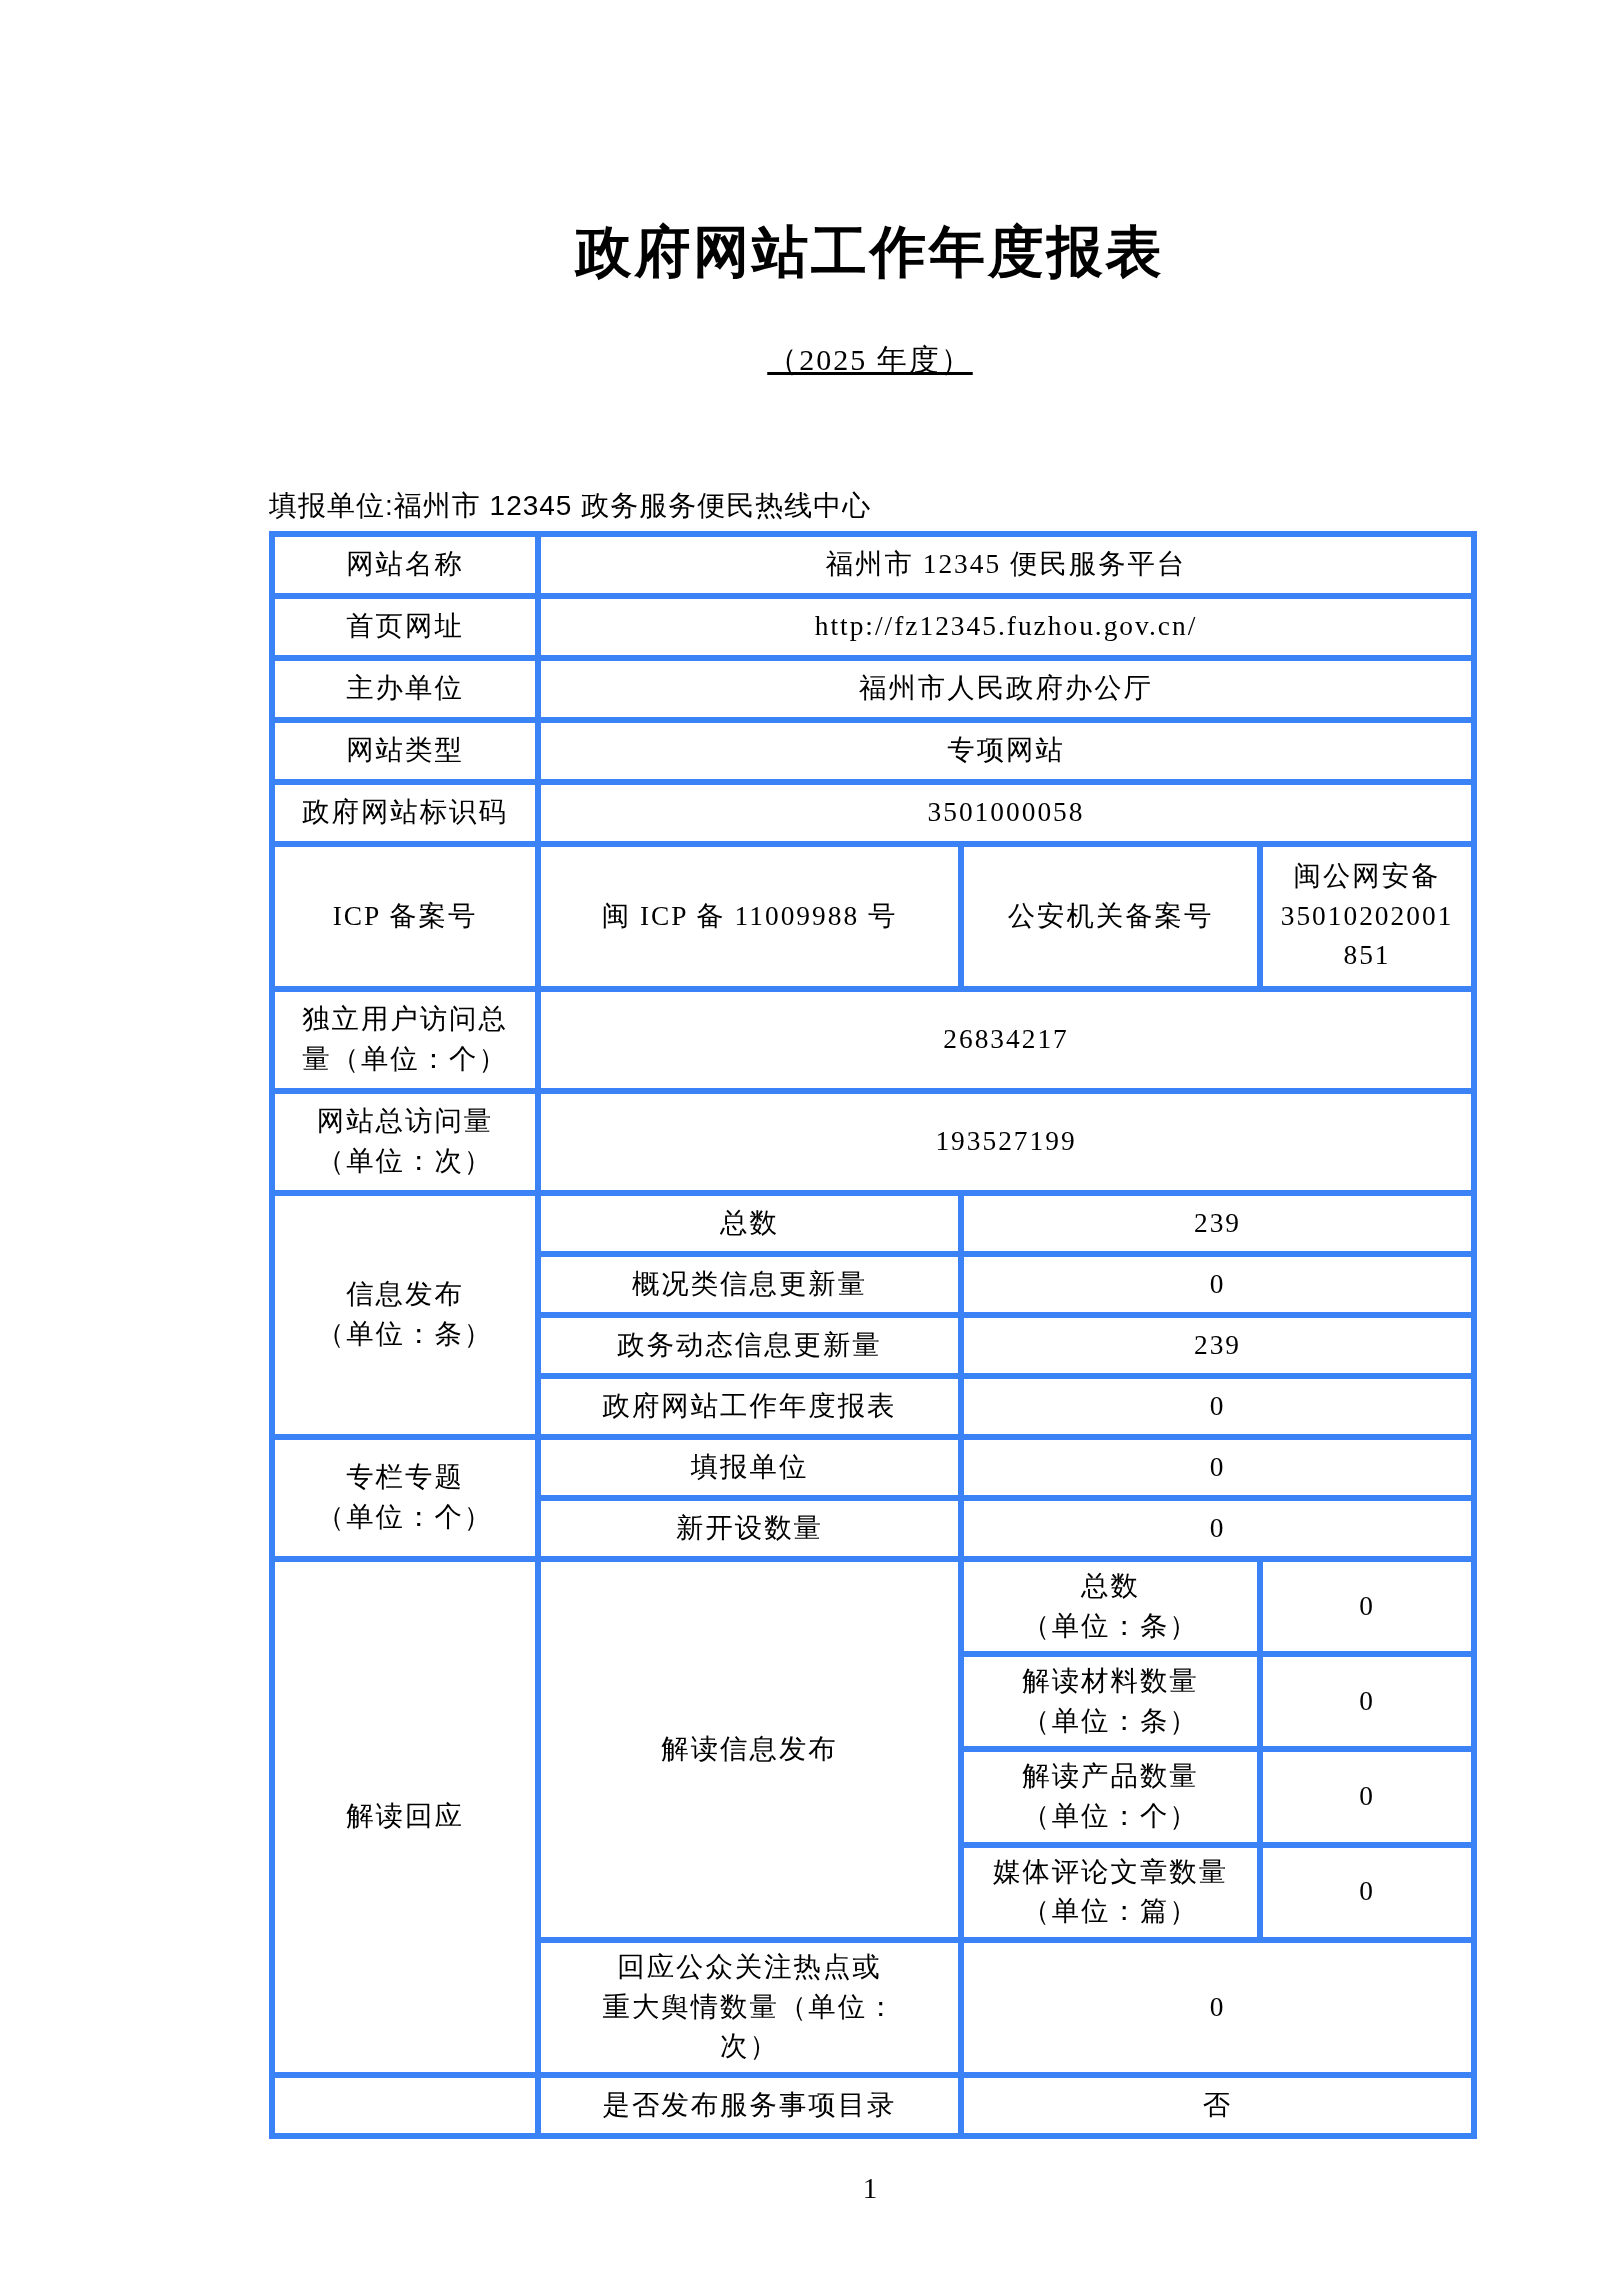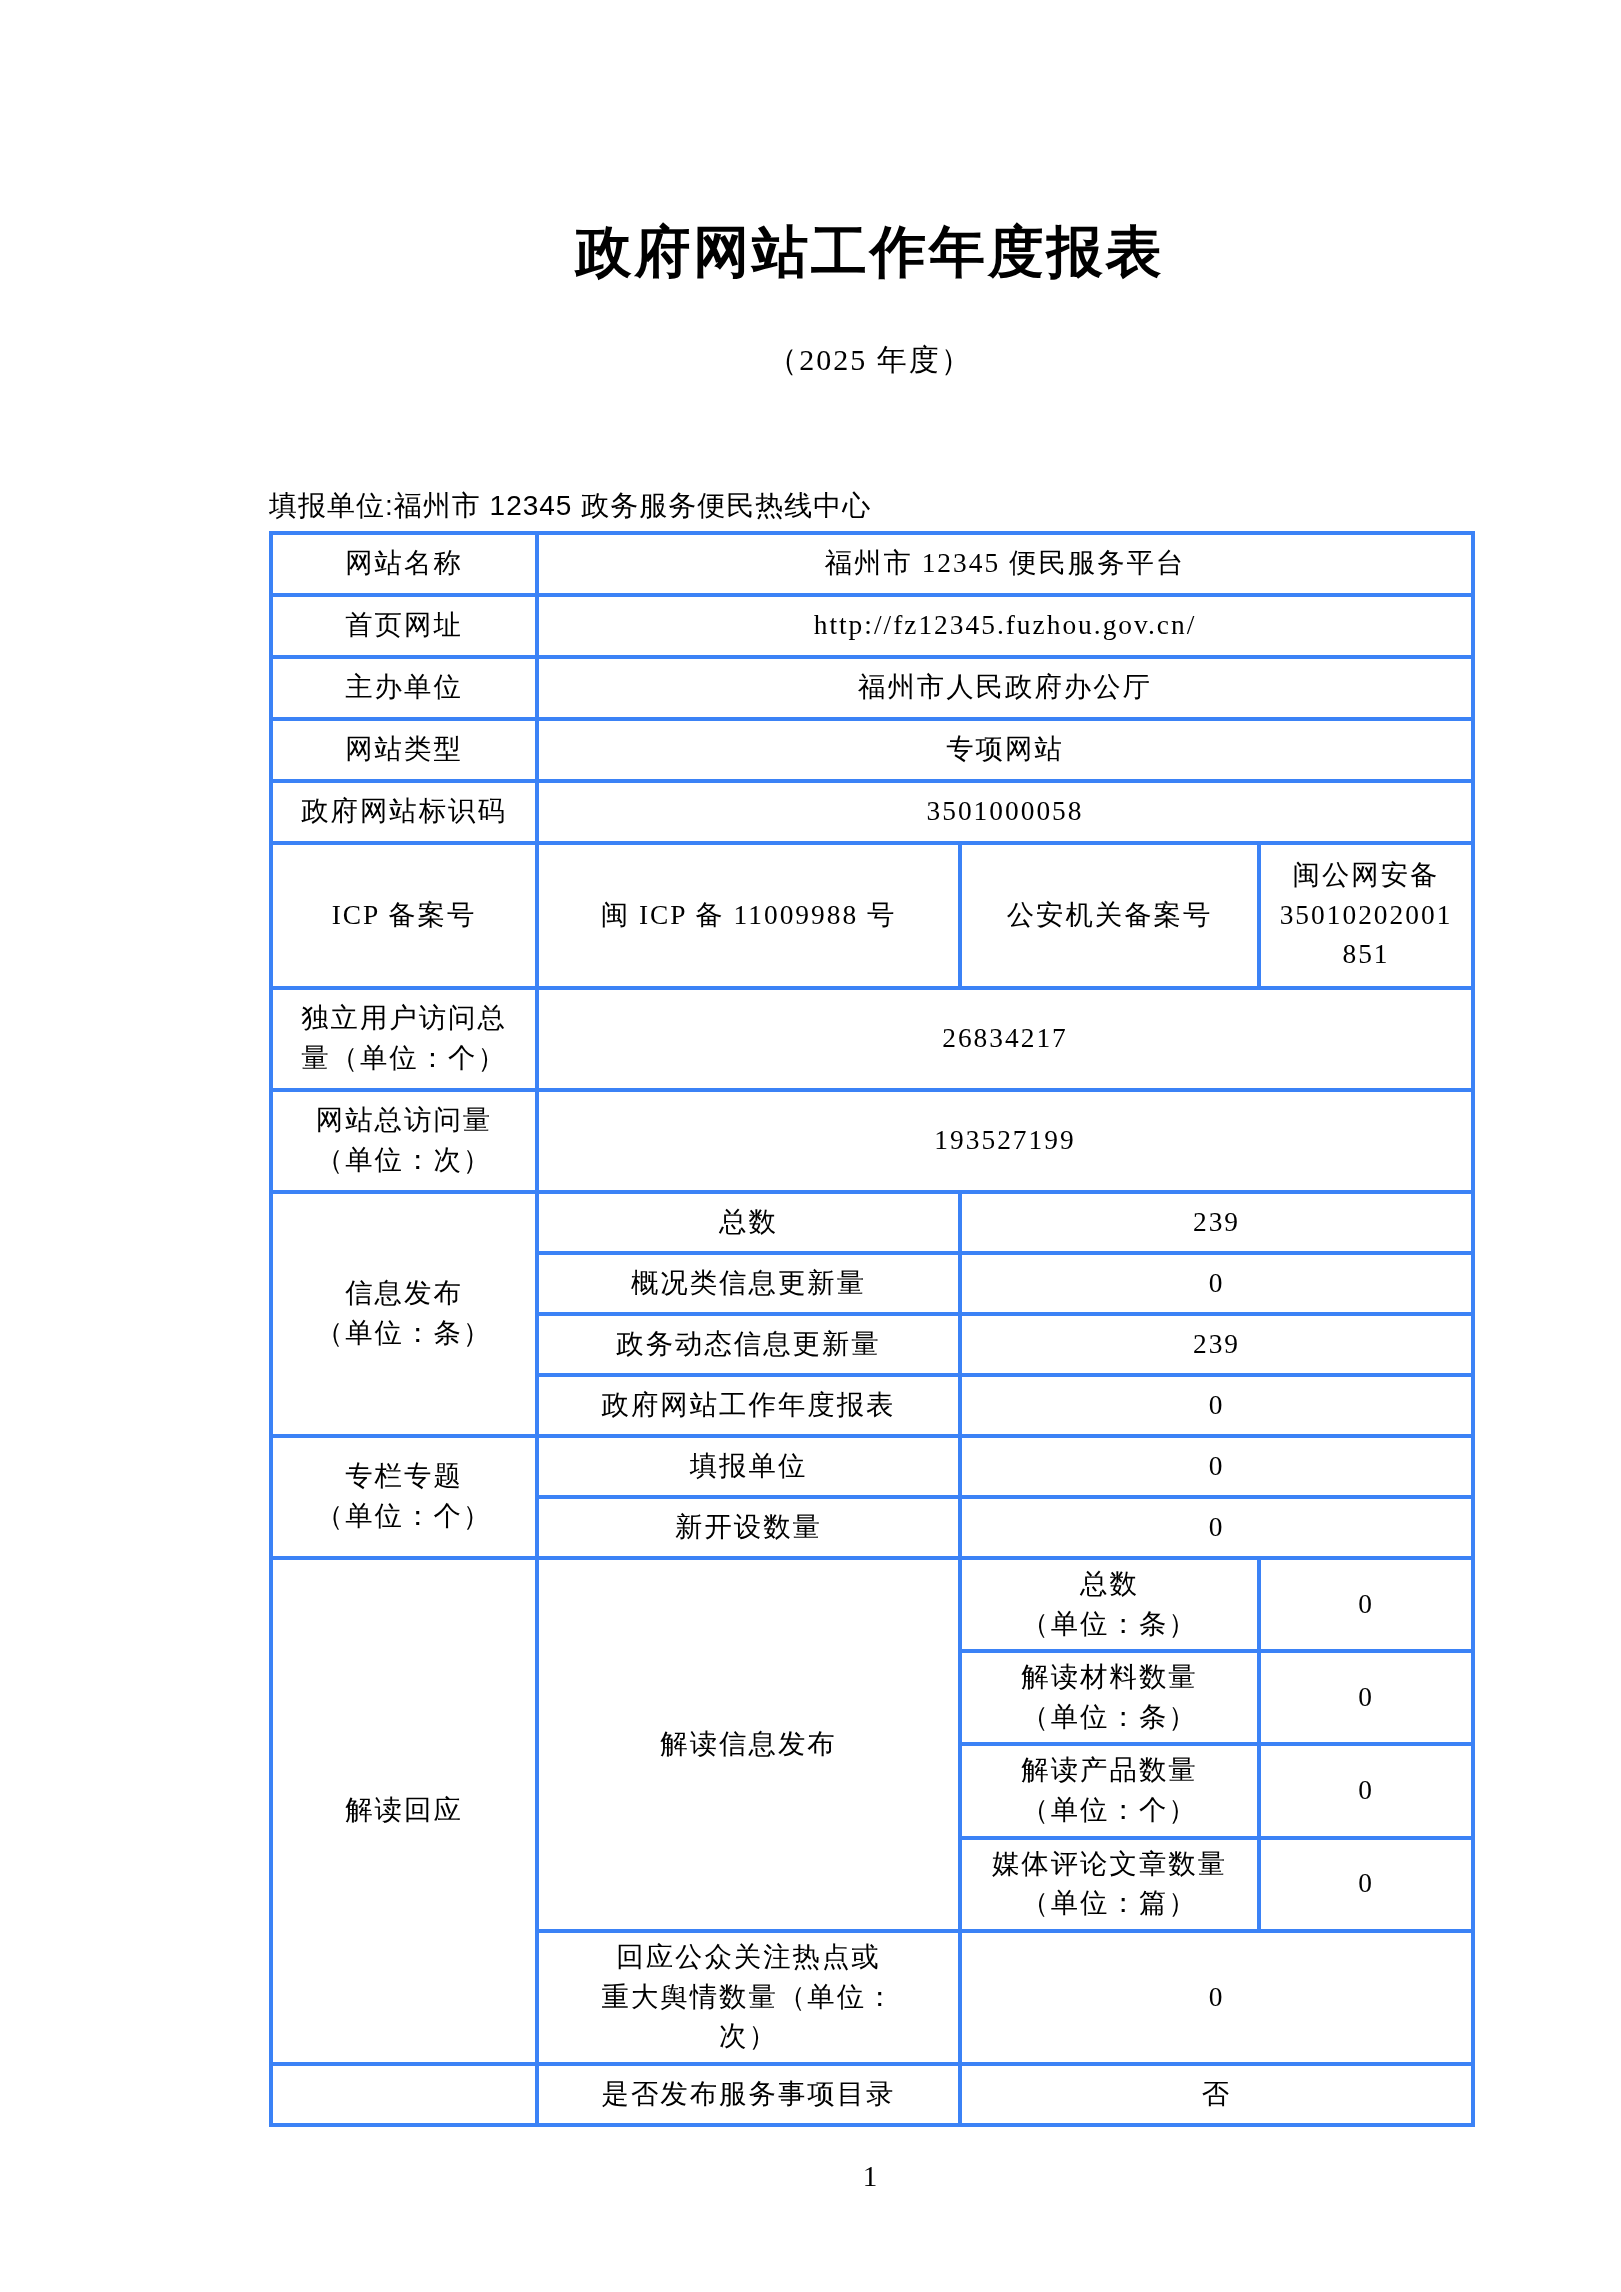--- a/index.html
+++ b/index.html
@@ -25,39 +25,40 @@
     letter-spacing: 2.9px;
   }
   .doc-subtitle {
     margin-top: 57px;
     width: 1202px;
     margin-left: 229px;
     text-align: center;
     font-size: 30px;
     line-height: 1.2;
     letter-spacing: 2px;
+    text-decoration: underline;
   }
   .unit-line {
     margin-top: 110px;
     margin-left: 229px;
     font-family: "Liberation Sans", "DejaVu Sans", sans-serif;
     font-weight: normal;
     font-size: 28px;
     line-height: 1.25;
     letter-spacing: 1px;
   }
   table.report {
     border-collapse: collapse;
     table-layout: fixed;
     margin-left: 229px;
     margin-top: 7.8px;
     width: 1202px;
   }
   table.report td {
-    border: 4px solid #3b82f6;
+    border: 6px solid #3b82f6;
     text-align: center;
     vertical-align: middle;
     font-size: 27.4px;
     line-height: 1.45;
     padding: 4.9px 9.8px;
     letter-spacing: 2px;
     white-space: pre-line;
     word-break: break-word;
     overflow: hidden;
   }

